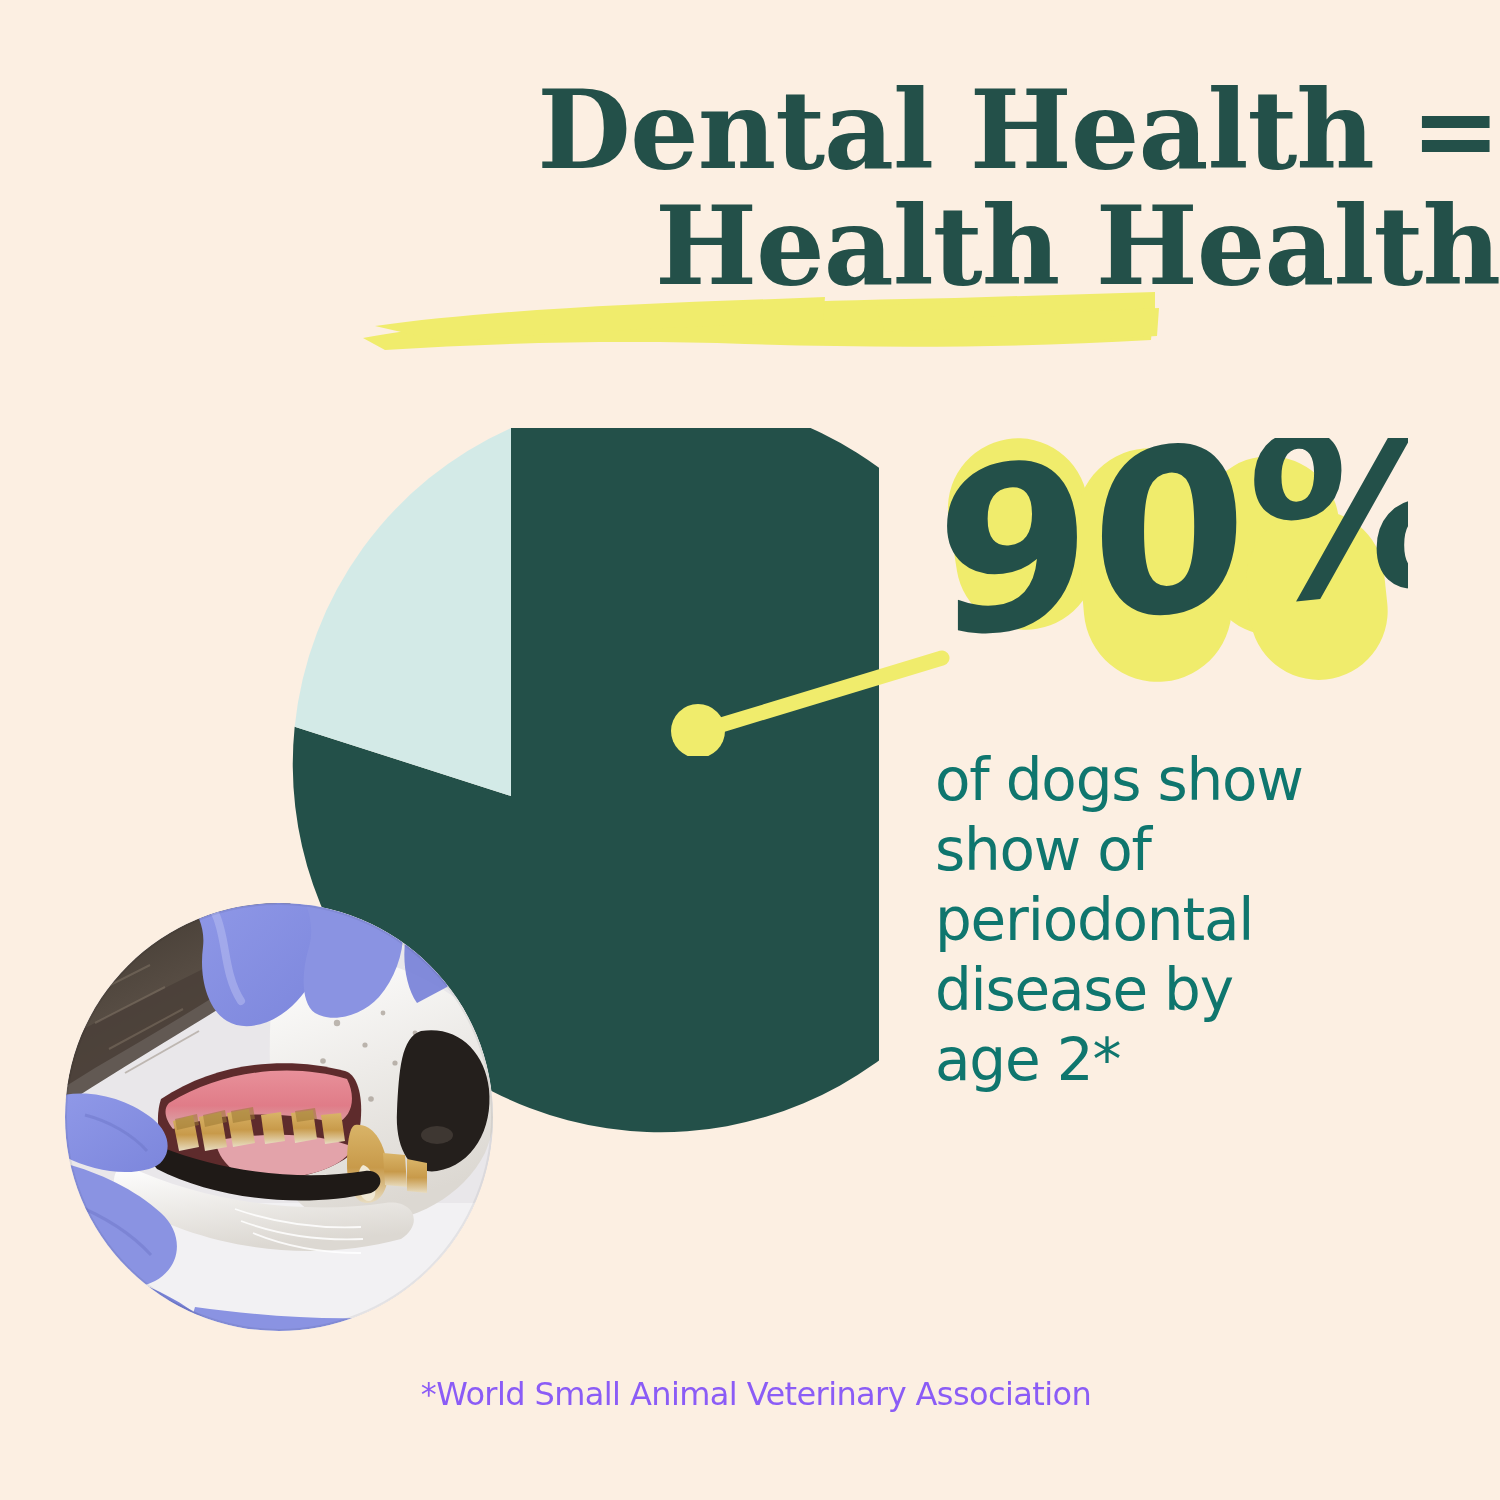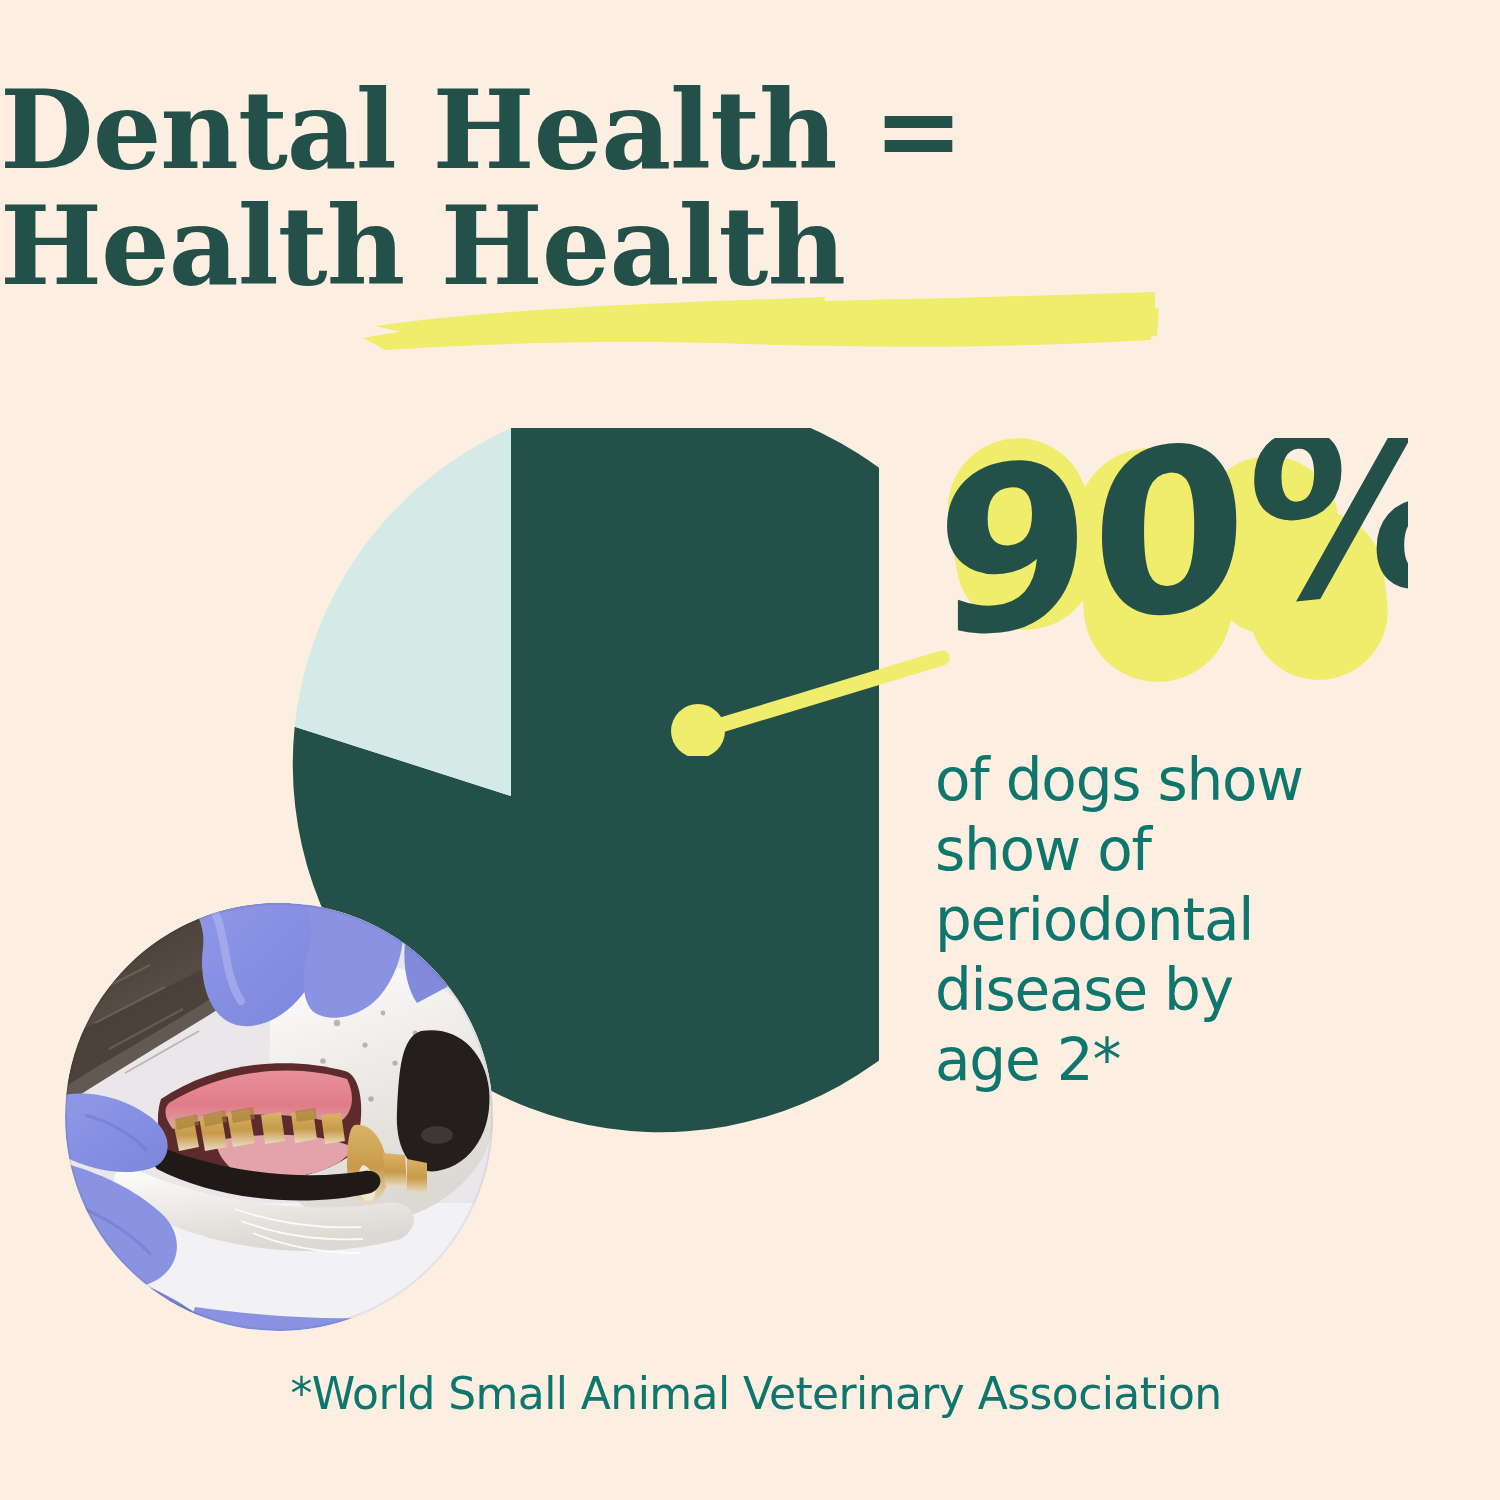--- a/index.html
+++ b/index.html
@@ -15,21 +15,21 @@
     position:relative;
     width:1500px; height:1500px;
     background:#FCEFE2;
   }
 
   
   #title-block {
     position:absolute;
     left:0; top:72px;
     width:1500px;
-    text-align:left;
+    text-align:right;
     z-index:6;
   }
   .title-line {
     font-family:"DejaVu Serif", serif;
     font-weight:700;
     font-size:108px;
     line-height:116px;
     letter-spacing:-1px;
     color:#235049;
     white-space:pre;
@@ -117,24 +117,24 @@
   
   #footnote {
     position:absolute;
     left:0; top:1372px;
     width:1500px;
     text-align:center;
     z-index:6;
   }
   #footnote .fn-text {
     font-family:"DejaVu Sans", sans-serif;
-    font-size:44px;
+    font-size:32px;
     line-height:44px;
     letter-spacing:-0.6px;
-    color:#0f766e;
+    color:#8b5cf6;
     white-space:pre;
     margin-left:12px;
   }
 </style>
 </head>
 <body>
 
 <div id="stage">
 
   <svg id="title-highlight" viewBox="0 0 810 70" xmlns="http://www.w3.org/2000/svg">

